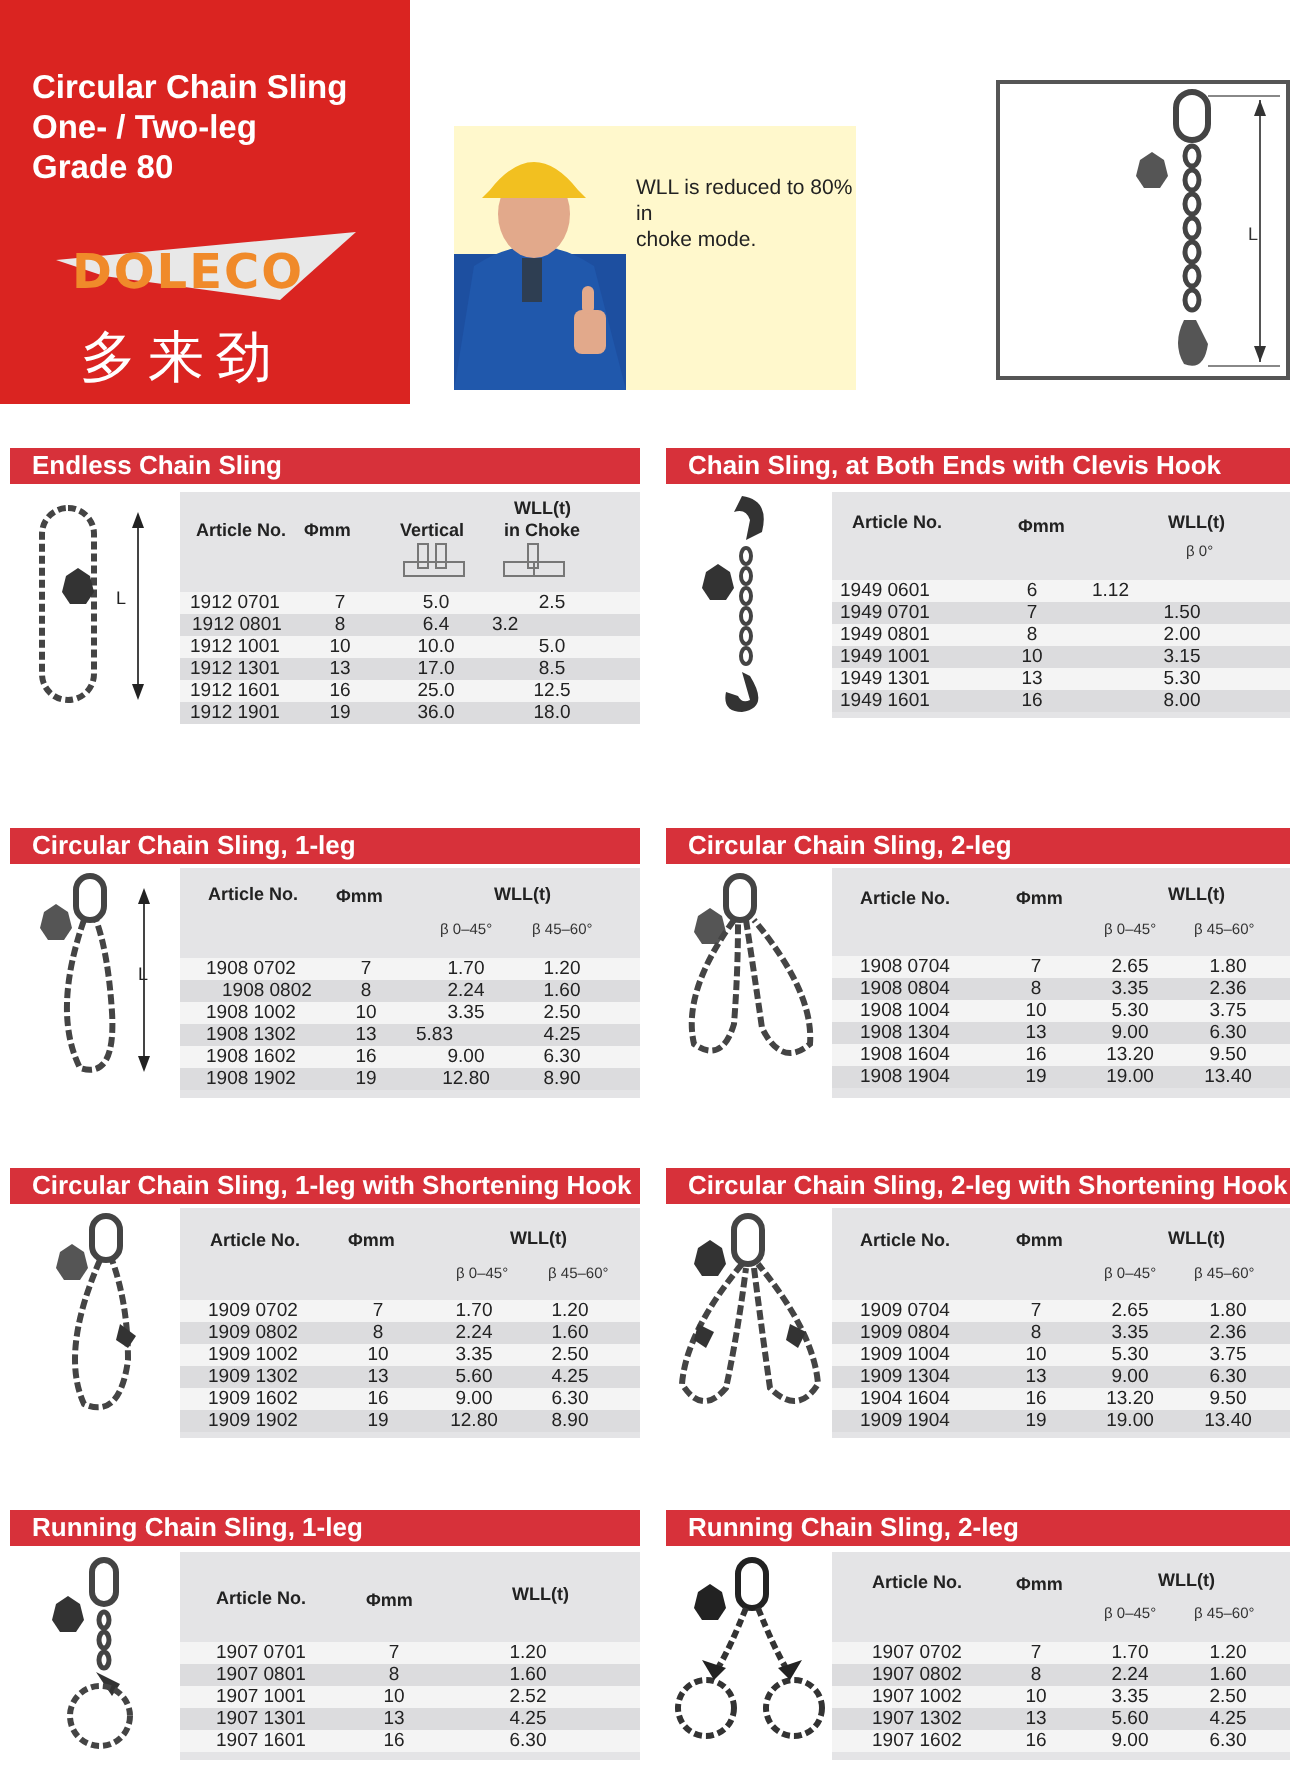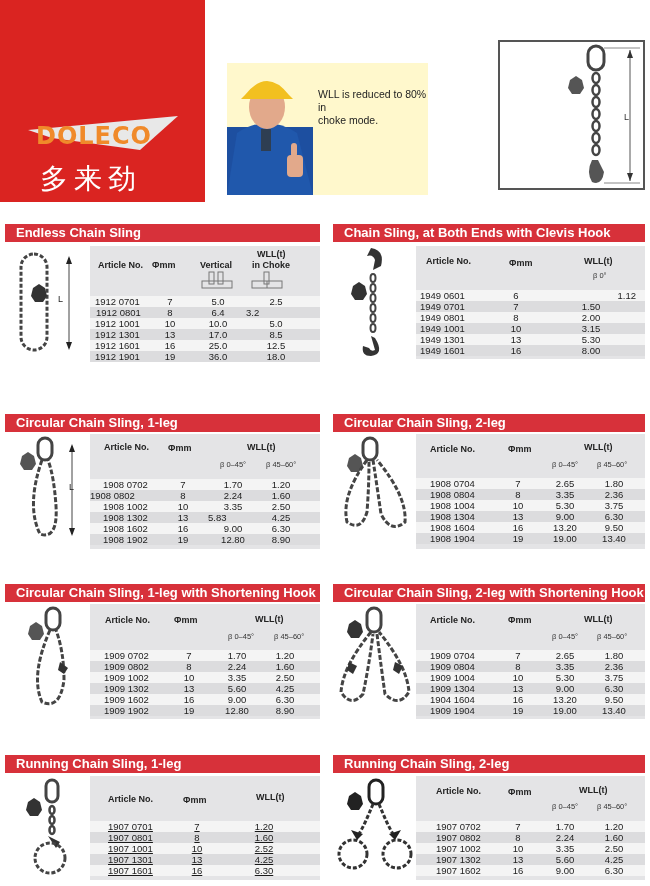--- a/index.html
+++ b/index.html
@@ -21,20 +21,25 @@
   .row { height: 11px; display: flex; font-size: 9.5px; line-height: 11px; color: #222; }
   .row:nth-child(odd) { background: #f4f4f4; }
   .row:nth-child(even) { background: #dcdcde; }
   .row span { display: inline-block; }
   .illus { position: absolute; }
 </style>
 </head>
 <body>
 
 <div class="hero">
+  <div class="hero-title">
+    <div>Circular Chain Sling</div>
+    <div>One- / Two-leg</div>
+    <div>Grade 80</div>
+  </div>
   <svg class="logo" viewBox="0 0 150 34">
     <polygon points="0,14 150,0 112,34 24,22" fill="#e8e8e8"></polygon>
   </svg>
   <div class="logo-text">DOLECO</div>
   <div class="chinese">多来劲</div>
 </div>
 
 <div class="photo">
   <svg class="worker" viewBox="0 0 90 132">
     <rect x="0" y="64" width="86" height="68" fill="#1d4fa0"></rect>
@@ -161,21 +166,21 @@
 </svg>
 <div class="tbl" style="left:416px;top:246px;width:229px;height:113px;">
   <div class="tbl-head" style="left:10px;top:10px;">Article No.</div>
   <div class="tbl-head" style="left:93px;top:12px;">Φmm</div>
   <div class="tbl-head" style="left:168px;top:10px;">WLL(t)</div>
   <div class="sub" style="left:177px;top:25px;">β 0°</div>
   <div class="rows" style="top:44px;">
     <div class="row">
         <span style="width:70px;padding-left:4px">1949 0601</span>
         <span style="width:60px;text-align:center">6</span>
-        <span style="width:90px;text-align:right">1.12</span>
+        <span style="width:90px;text-align:left">1.12</span>
       </div>
     <div class="row">
         <span style="width:70px;padding-left:4px">1949 0701</span>
         <span style="width:60px;text-align:center">7</span>
         <span style="width:90px;text-align:center">1.50</span>
       </div>
     <div class="row">
         <span style="width:70px;padding-left:4px">1949 0801</span>
         <span style="width:60px;text-align:center">8</span>
         <span style="width:90px;text-align:center">2.00</span>
@@ -215,21 +220,21 @@
   <div class="sub" style="left:130px;top:26px;">β 0–45°</div>
   <div class="sub" style="left:176px;top:26px;">β 45–60°</div>
   <div class="rows" style="top:45px;">
     <div class="row">
         <span style="width:68px;padding-left:13px">1908 0702</span>
         <span style="width:50px;text-align:center">7</span>
         <span style="width:50px;text-align:center">1.70</span>
         <span style="width:46px;text-align:center">1.20</span>
       </div>
     <div class="row">
-        <span style="width:68px;padding-left:0">1908 0802</span>
+        <span style="width:68px;padding-left:21px">1908 0802</span>
         <span style="width:50px;text-align:center">8</span>
         <span style="width:50px;text-align:center">2.24</span>
         <span style="width:46px;text-align:center">1.60</span>
       </div>
     <div class="row">
         <span style="width:68px;padding-left:13px">1908 1002</span>
         <span style="width:50px;text-align:center">10</span>
         <span style="width:50px;text-align:center">3.35</span>
         <span style="width:46px;text-align:center">2.50</span>
       </div>
@@ -428,21 +433,21 @@
       <ellipse cx="26" cy="42" rx="2.5" ry="4"></ellipse>
       <ellipse cx="26" cy="52" rx="2.5" ry="4"></ellipse>
     </g>
   <path d="M22,58 L34,64 L30,70 Z" fill="#333"></path>
   <circle cx="24" cy="80" r="15" fill="none" stroke="#444" stroke-width="3" stroke-dasharray="4,2"></circle>
 </svg>
 <div class="tbl" style="left:90px;top:776px;width:230px;height:104px;">
   <div class="tbl-head" style="left:18px;top:18px;">Article No.</div>
   <div class="tbl-head" style="left:93px;top:19px;">Φmm</div>
   <div class="tbl-head" style="left:166px;top:16px;">WLL(t)</div>
-  <div class="rows" style="top:45px;text-decoration:underline;">
+  <div class="rows" style="top:45px;">
     <div class="row">
         <span style="width:80px;padding-left:18px">1907 0701</span>
         <span style="width:54px;text-align:center">7</span>
         <span style="width:80px;text-align:center">1.20</span>
       </div>
     <div class="row">
         <span style="width:80px;padding-left:18px">1907 0801</span>
         <span style="width:54px;text-align:center">8</span>
         <span style="width:80px;text-align:center">1.60</span>
       </div>

